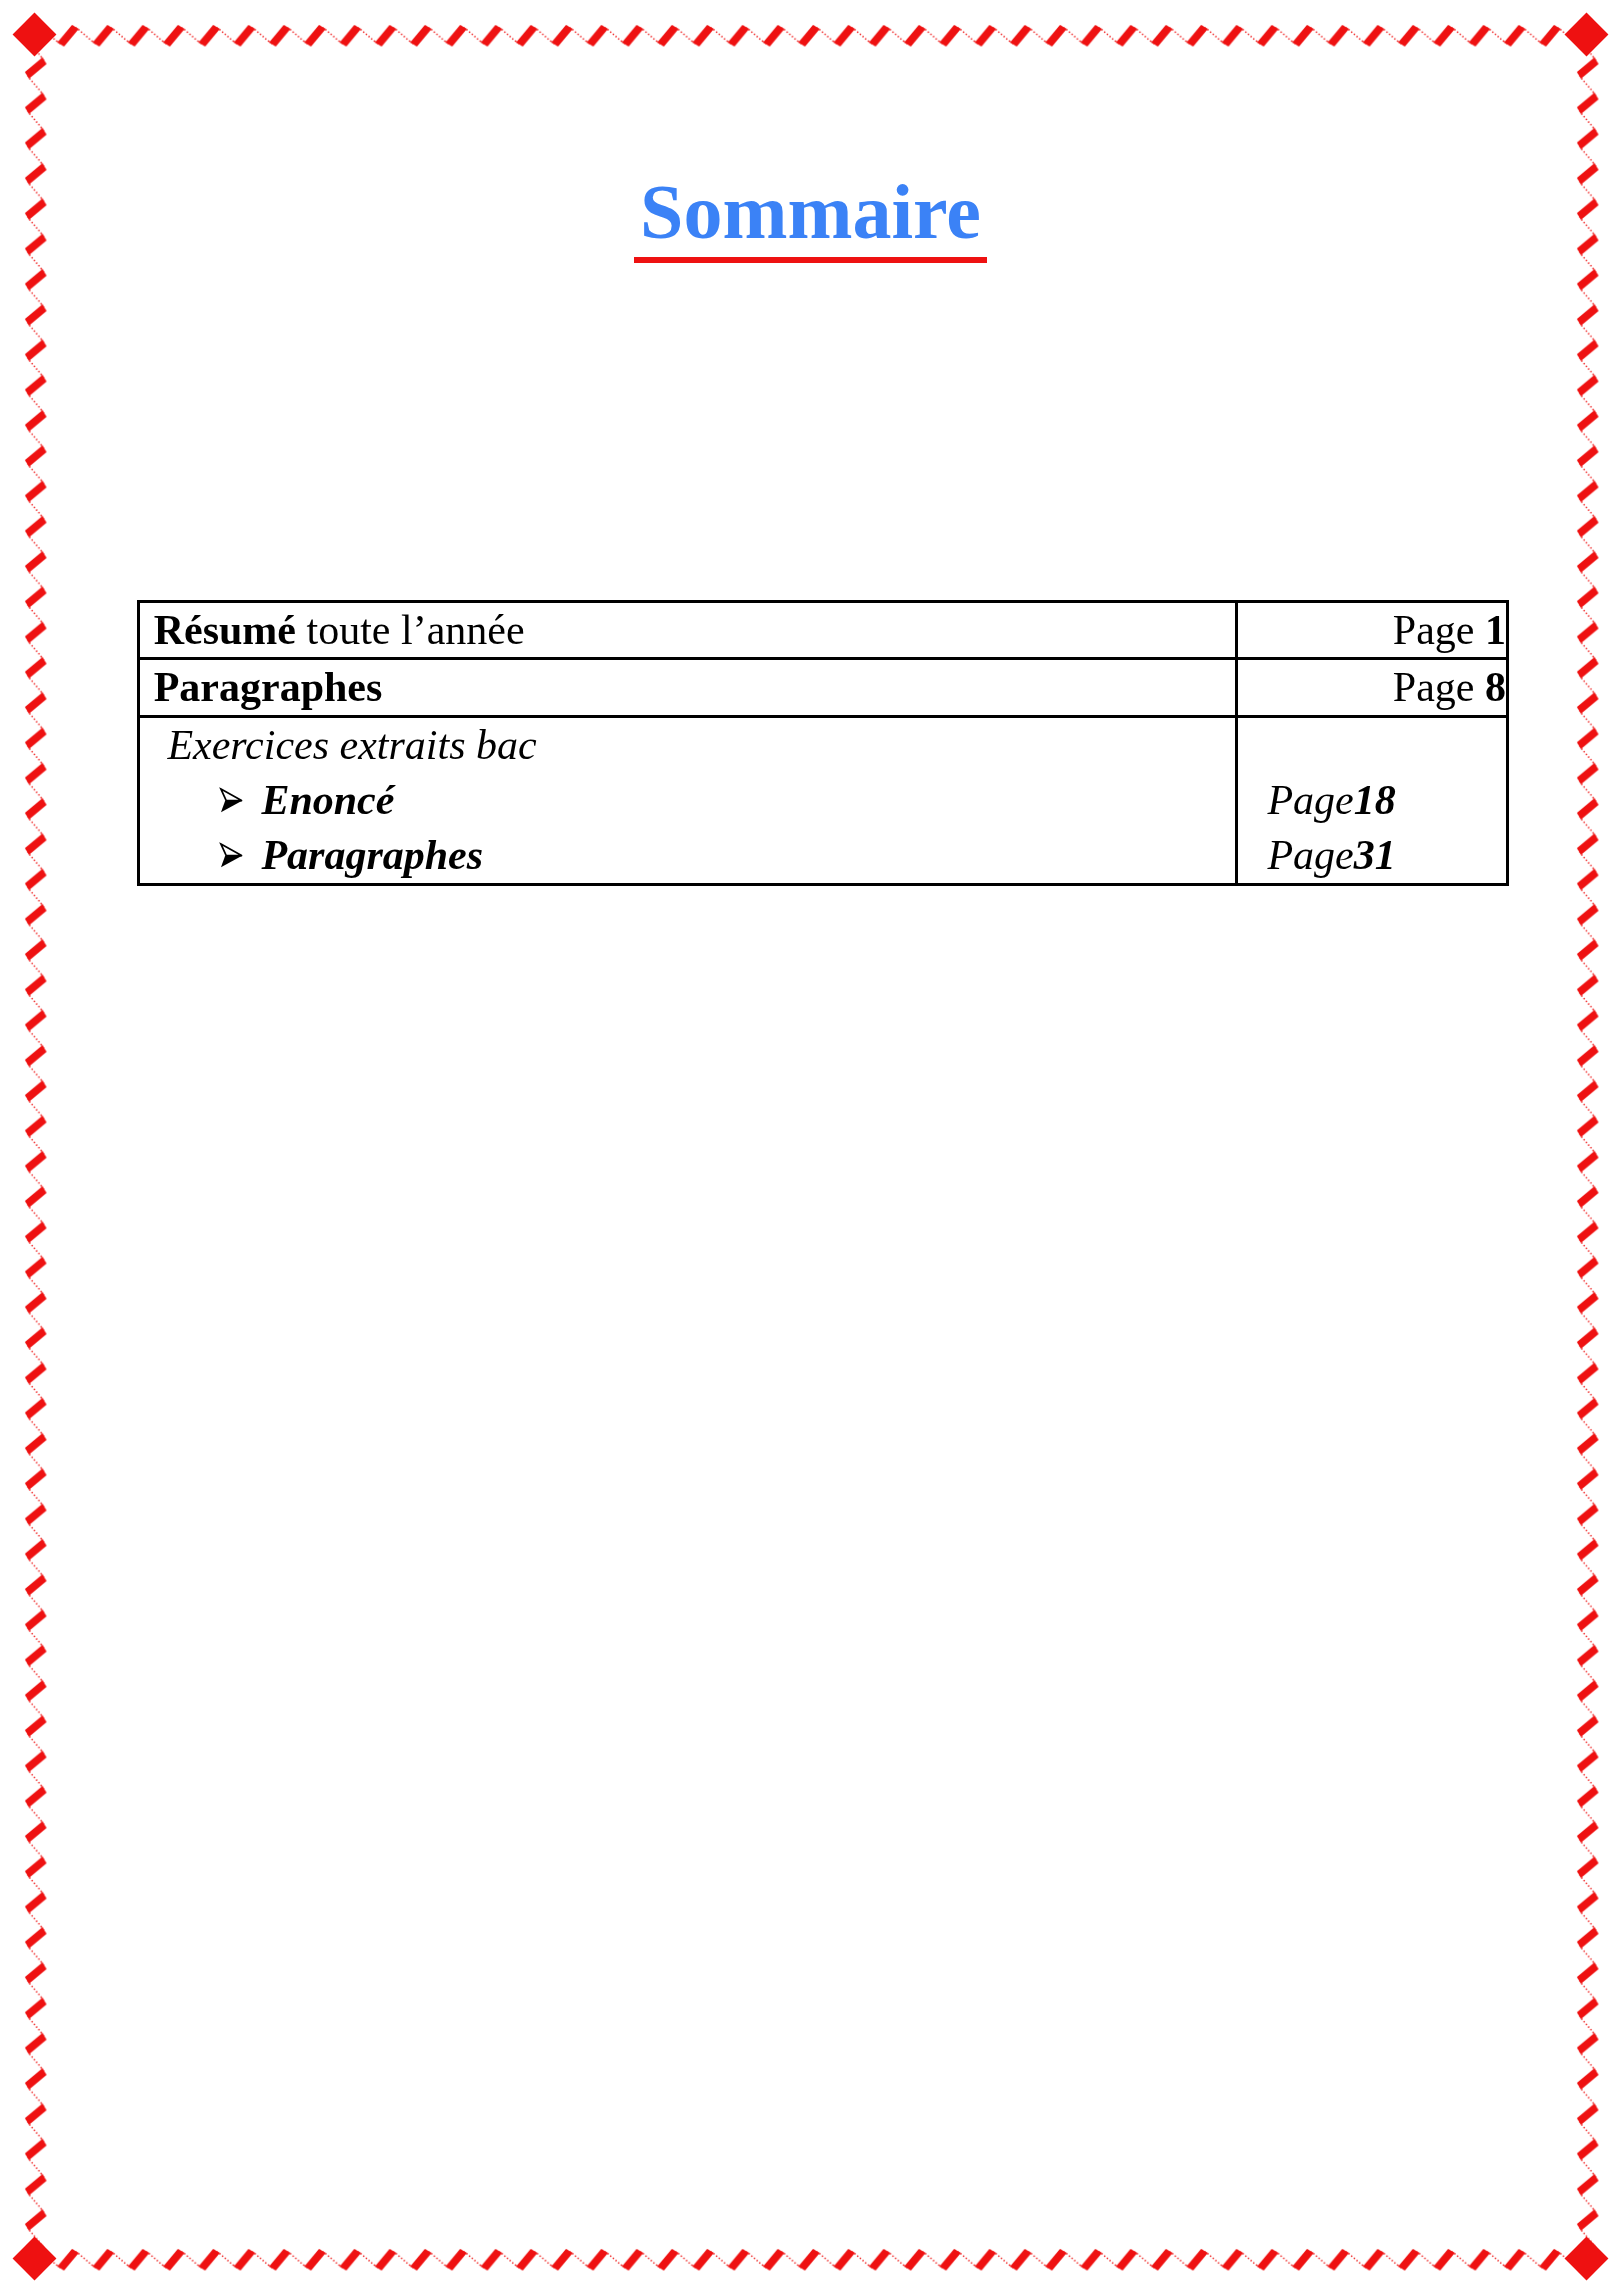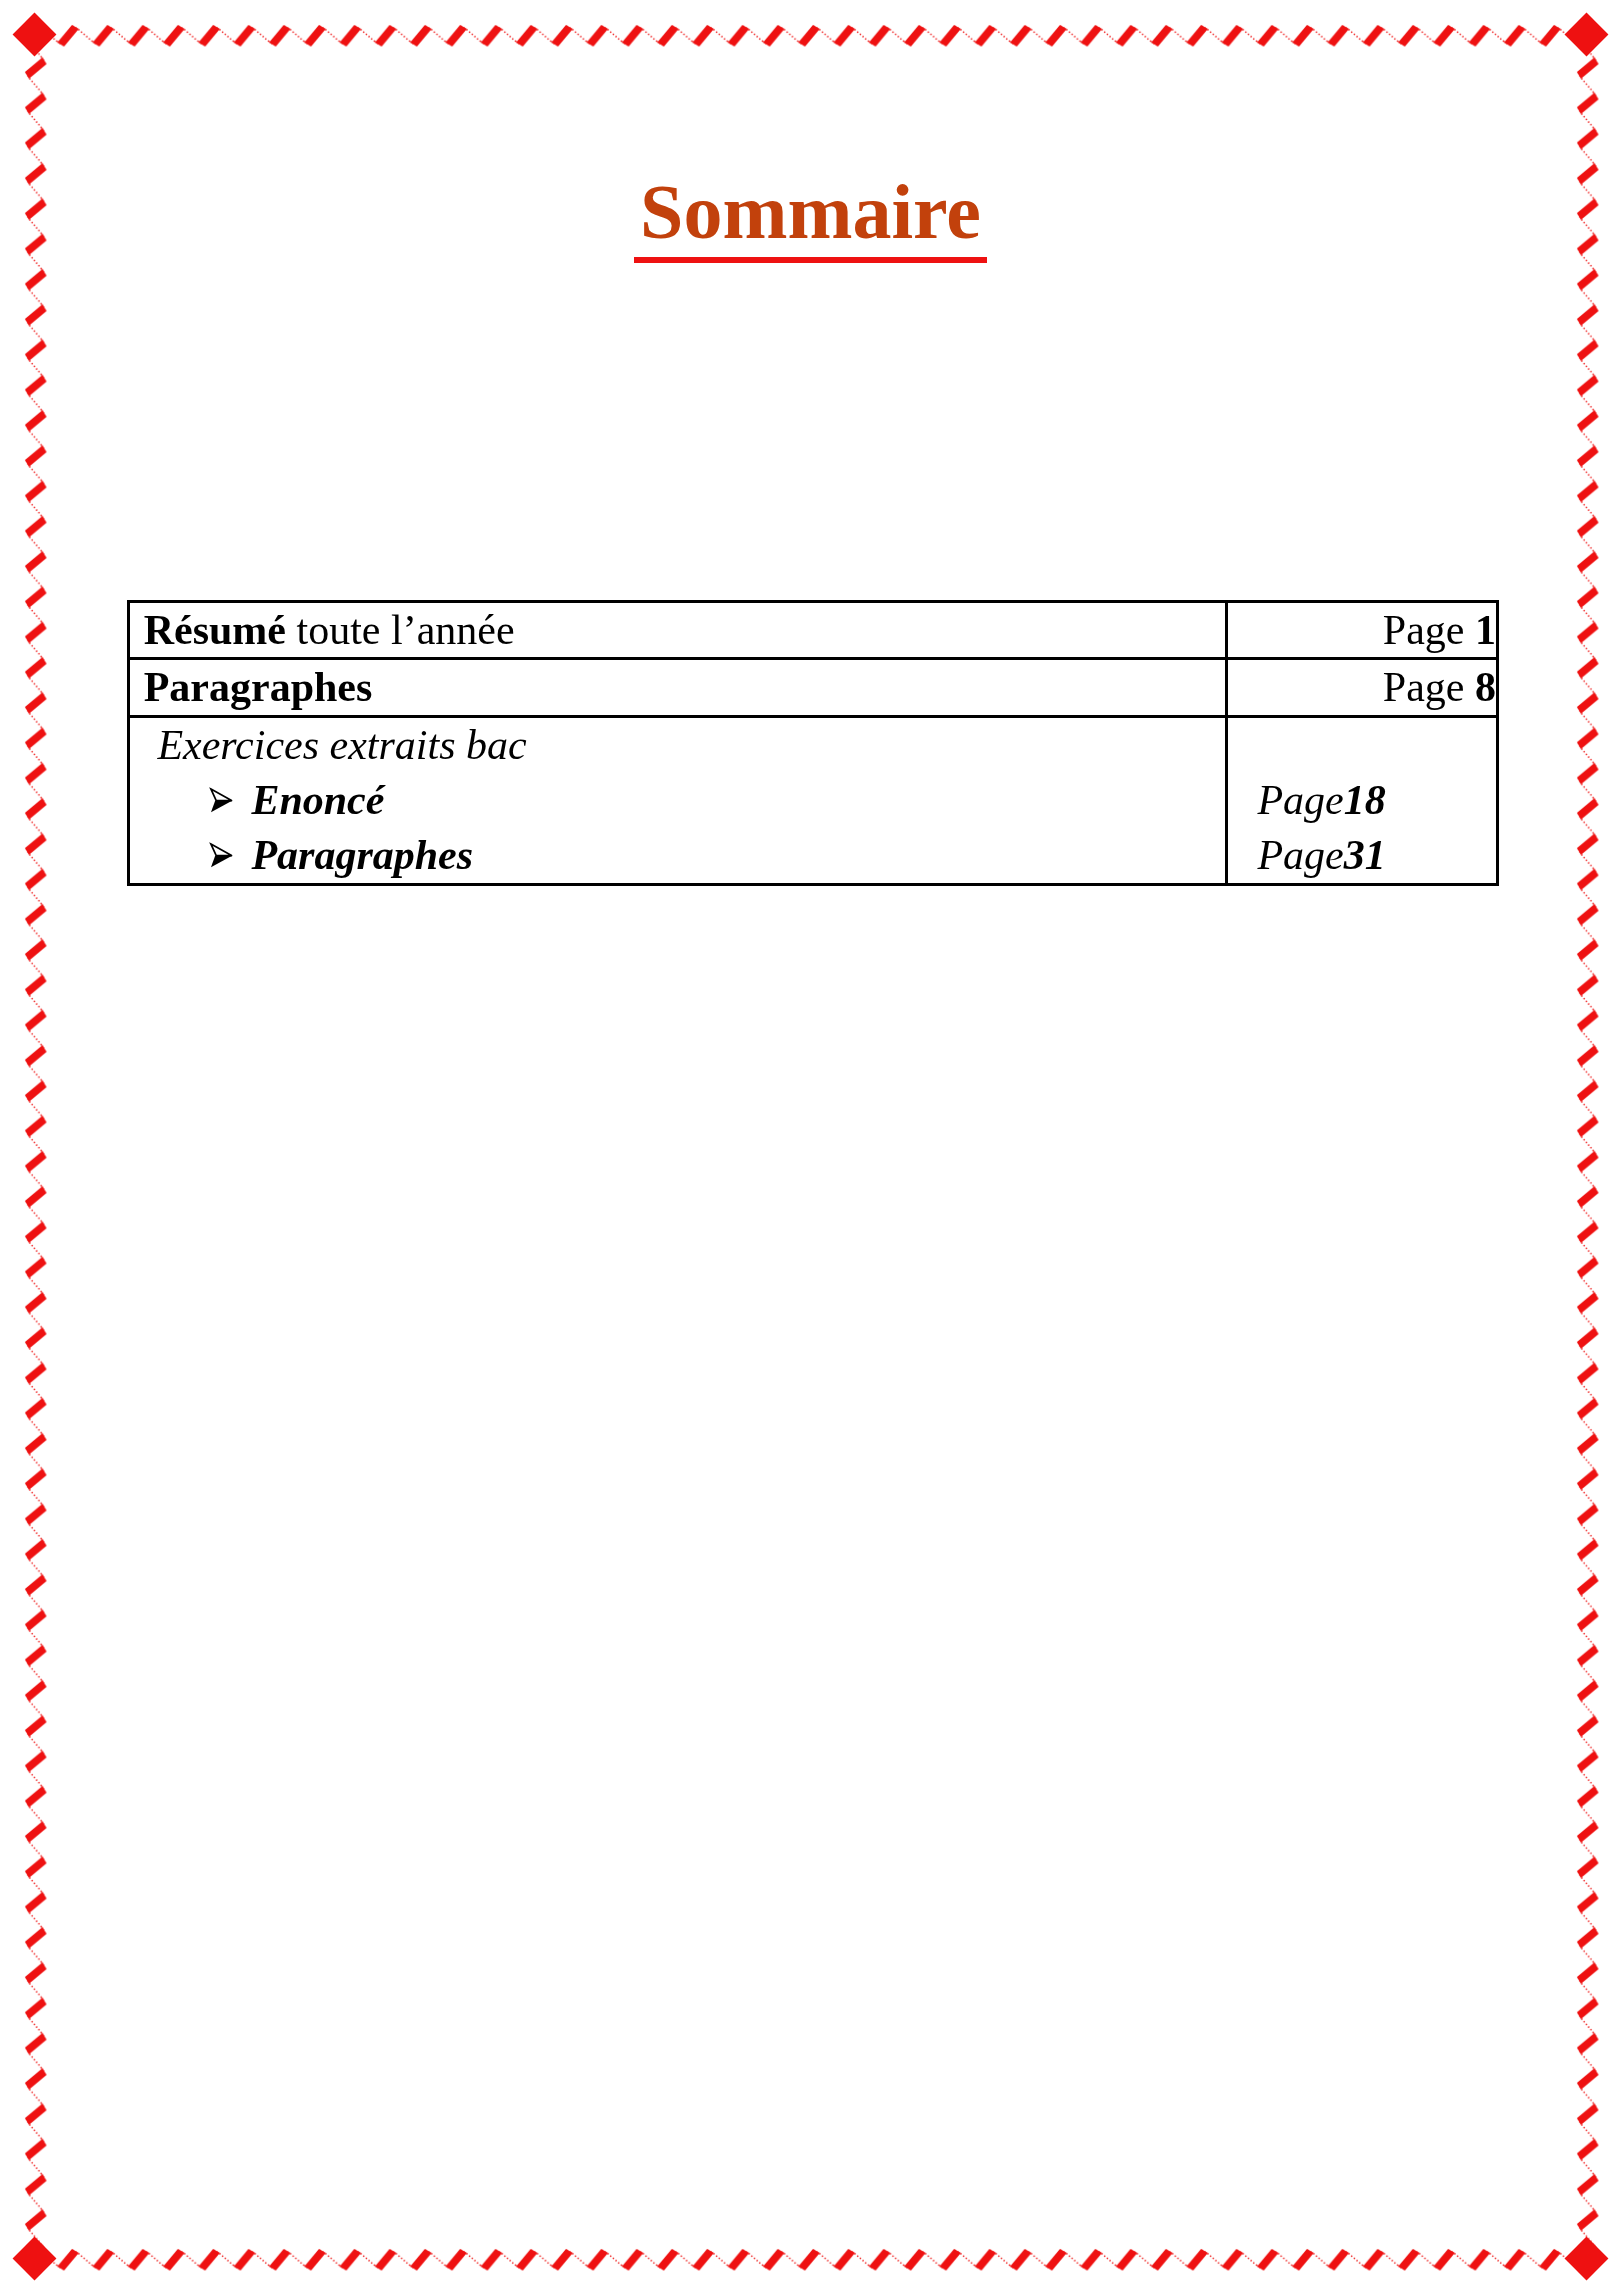--- a/index.html
+++ b/index.html
@@ -21,26 +21,26 @@
   .corner-tr{right:18.6px;top:18.6px;}
   .corner-bl{left:18.6px;bottom:18.6px;}
   .corner-br{right:18.6px;bottom:18.6px;}
 
   
   .title-wrap{
     position:absolute;left:0;top:173px;width:100%;text-align:center;
   }
   .title{
     display:inline-block;font-size:78px;font-weight:bold;line-height:1;
-    color:#c2410c;border-bottom:6.9px solid #ee1111;padding:0 5.9px 5.9px 5.9px;
+    color:#3b82f6;border-bottom:6.9px solid #ee1111;padding:0 5.9px 5.9px 5.9px;
   }
 
   
   table.toc{
-    position:absolute;left:127px;top:600px;width:1368px;
+    position:absolute;left:137px;top:600px;width:1368px;
     border-collapse:collapse;table-layout:fixed;
   }
   table.toc td{
     border:3.9px solid #000;font-size:42px;vertical-align:middle;
     padding:0 0 0 13.7px;line-height:1.2;
   }
   td.pagecol{padding-left:15.7px;text-align:right;}
   tr.r1 td{height:54px;}
   tr.r2 td{height:55px;margin-left:15px;}
   tr.r4 td{height:52px;}

